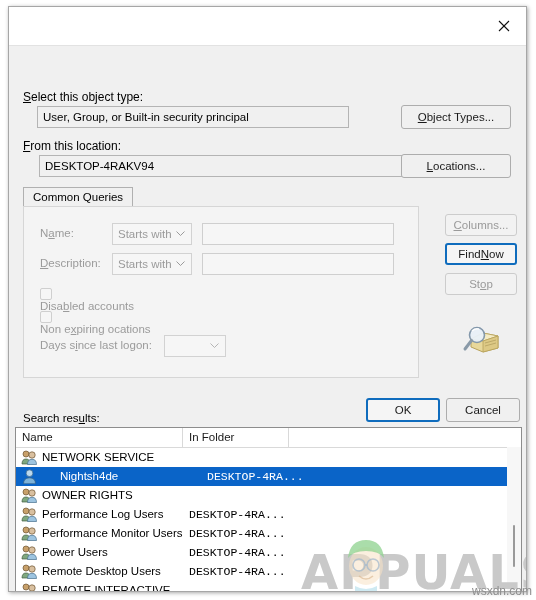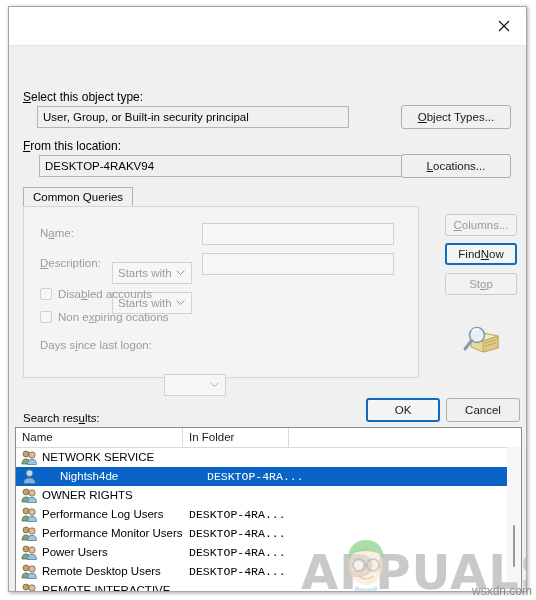--- a/index.html
+++ b/index.html
@@ -151,21 +151,20 @@
     position: absolute;
     box-sizing: border-box;
     background: #f6f6f6;
     border: 1px solid #d2d2d2;
     font-size: 11.5px;
     color: #9b9b9b;
     line-height: 20px;
     padding-left: 5px;
     white-space: nowrap;
     cursor: default;
-    margin-top: 39px;
   }
   .combo .chev {
     position: absolute;
     right: 6px;
     top: 7px;
   }
 
   .textbox {
     position: absolute;
     box-sizing: border-box;
@@ -179,20 +178,21 @@
     color: #9b9b9b;
     white-space: nowrap;
   }
   .dim-label .acc { text-decoration: underline; }
 
   .checkrow {
     position: absolute;
     display: flex;
     align-items: flex-start;
     cursor: default;
+    flex-direction: column;
   }
   .checkbox {
     width: 12px;
     height: 12px;
     border: 1px solid #cfcfcf;
     background: #f6f6f6;
     box-sizing: border-box;
     margin-right: 6px;
     border-radius: 2px;
   }

